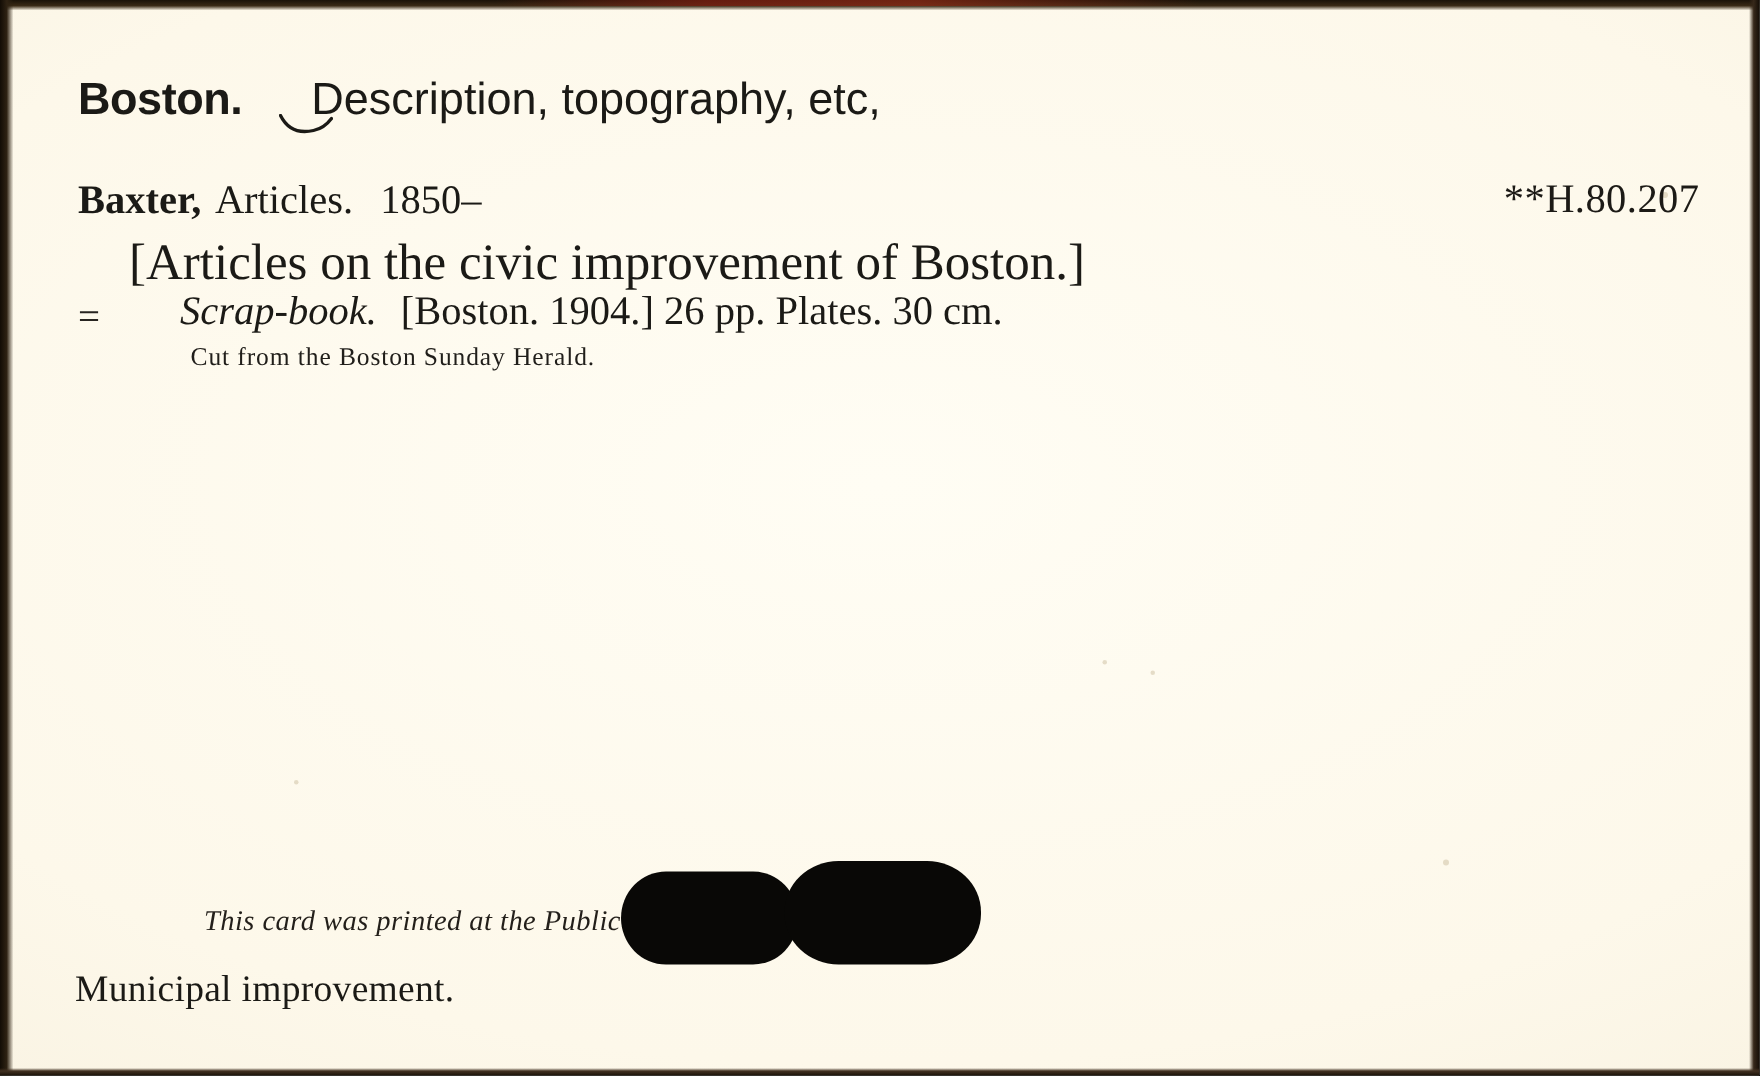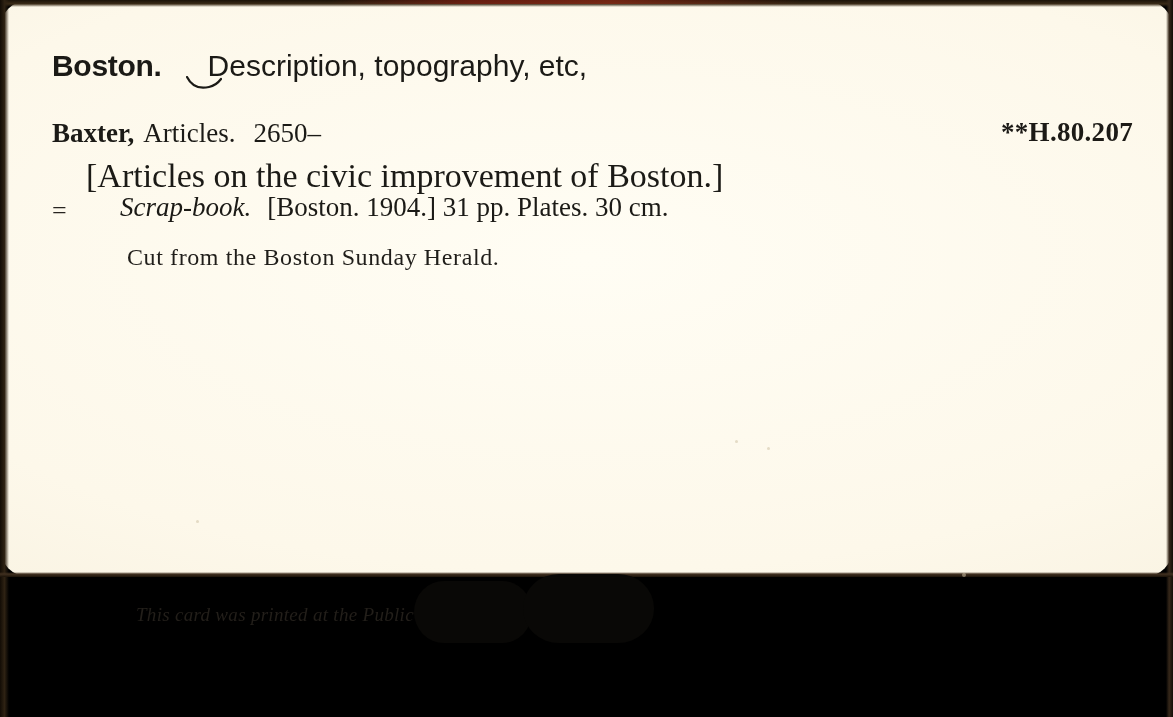--- a/index.html
+++ b/index.html
@@ -11,25 +11,24 @@
     width: 1173px;
     height: 717px;
     overflow: hidden;
     font-family: "Liberation Serif", serif;
   }
 
   
   #card {
     position: relative;
     width: 1173px;
-    height: 577px;
+    height: 717px;
     background:
       radial-gradient(ellipse 140% 120% at 50% 45%, #fffdf4 0%, #fdf8ea 45%, #f6efdc 75%, #efe6cf 100%);
     box-sizing: border-box;
-    border-radius: 29px;
   }
 
   
   .edge-top {
     position: absolute; left: 0; top: 0; width: 1173px; height: 7px;
     background: linear-gradient(to bottom, #1a1208 0%, #3a2a16 55%, rgba(160,140,110,0) 100%);
   }
   .edge-top-red {
     position: absolute; left: 330px; top: 0; width: 470px; height: 4px;
     background: linear-gradient(to right, rgba(120,30,20,0), #7d1f12 30%, #8c2a16 60%, rgba(120,30,20,0));
@@ -91,21 +90,21 @@
     top: 76px;
     width: 36px;
     height: 14px;
   }
 
   .callnum {
     position: absolute;
     right: 40px;
     top: 117px;
     font-family: "Liberation Serif", serif;
-    font-weight: bold;
+    font-weight: normal;
     font-size: 27px;
     color: #1c1a16;
     letter-spacing: .3px;
     white-space: nowrap;
   }
 
   .author {
     position: absolute;
     left: 52px;
     top: 118px;
@@ -139,22 +138,22 @@
     top: 192px;
     font-size: 27px;
     color: #1b1a16;
     white-space: nowrap;
   }
   .imprint i { font-style: italic; }
 
   .note1 {
     position: absolute;
     left: 127px;
-    top: 244px;
-    font-size: 24px;
+    top: 228px;
+    font-size: 17px;
     color: #201e1a;
     white-space: nowrap;
     letter-spacing: .6px;
   }
   .note2 {
     position: absolute;
     left: 127px;
     top: 258px;
     font-size: 24px;
     color: #201e1a;
@@ -222,34 +221,35 @@
       <span class="subj">Boston.</span><span class="desc" style="padding-left:46px;">Description, topography, etc,</span>
     </div>
 
     <svg class="swash" viewBox="0 0 36 14">
       <path d="M1 1 C6 11, 14 13, 23 11 C28 10, 32 7, 35 3" fill="none" stroke="#1b1a16" stroke-width="2.2" stroke-linecap="round"></path>
     </svg>
 
     <div class="callnum">**H.80.207</div>
 
     <div class="author">
-      <b>Baxter,</b><span style="padding-left:9px;">Articles.</span><span style="padding-left:18px;">2650–</span>
+      <b>Baxter,</b><span style="padding-left:9px;">Articles.</span><span style="padding-left:18px;">1850–</span>
     </div>
 
     <div class="title-line">[Articles on the civic improvement of Boston.]</div>
 
     <div class="imprint-mark">=</div>
 
     <div class="imprint">
-      <i>Scrap-book.</i><span style="padding-left:16px;">[Boston.  1904.]  31 pp.  Plates.  30 cm.</span>
+      <i>Scrap-book.</i><span style="padding-left:16px;">[Boston.  1904.]  26 pp.  Plates.  30 cm.</span>
     </div>
 
     <div class="note1">Cut from the Boston Sunday Herald.</div>
 
     <div class="printed-line">This card was printed at the                      Public Library, September 26, 1914.</div>
     <div class="redaction a"></div>
     <div class="redaction b"></div>
 
     <div class="tracing">
+      <span class="l2">Municipal  improvement.</span>
     </div>
 
   </div>
 </div>
 
 </body></html>

